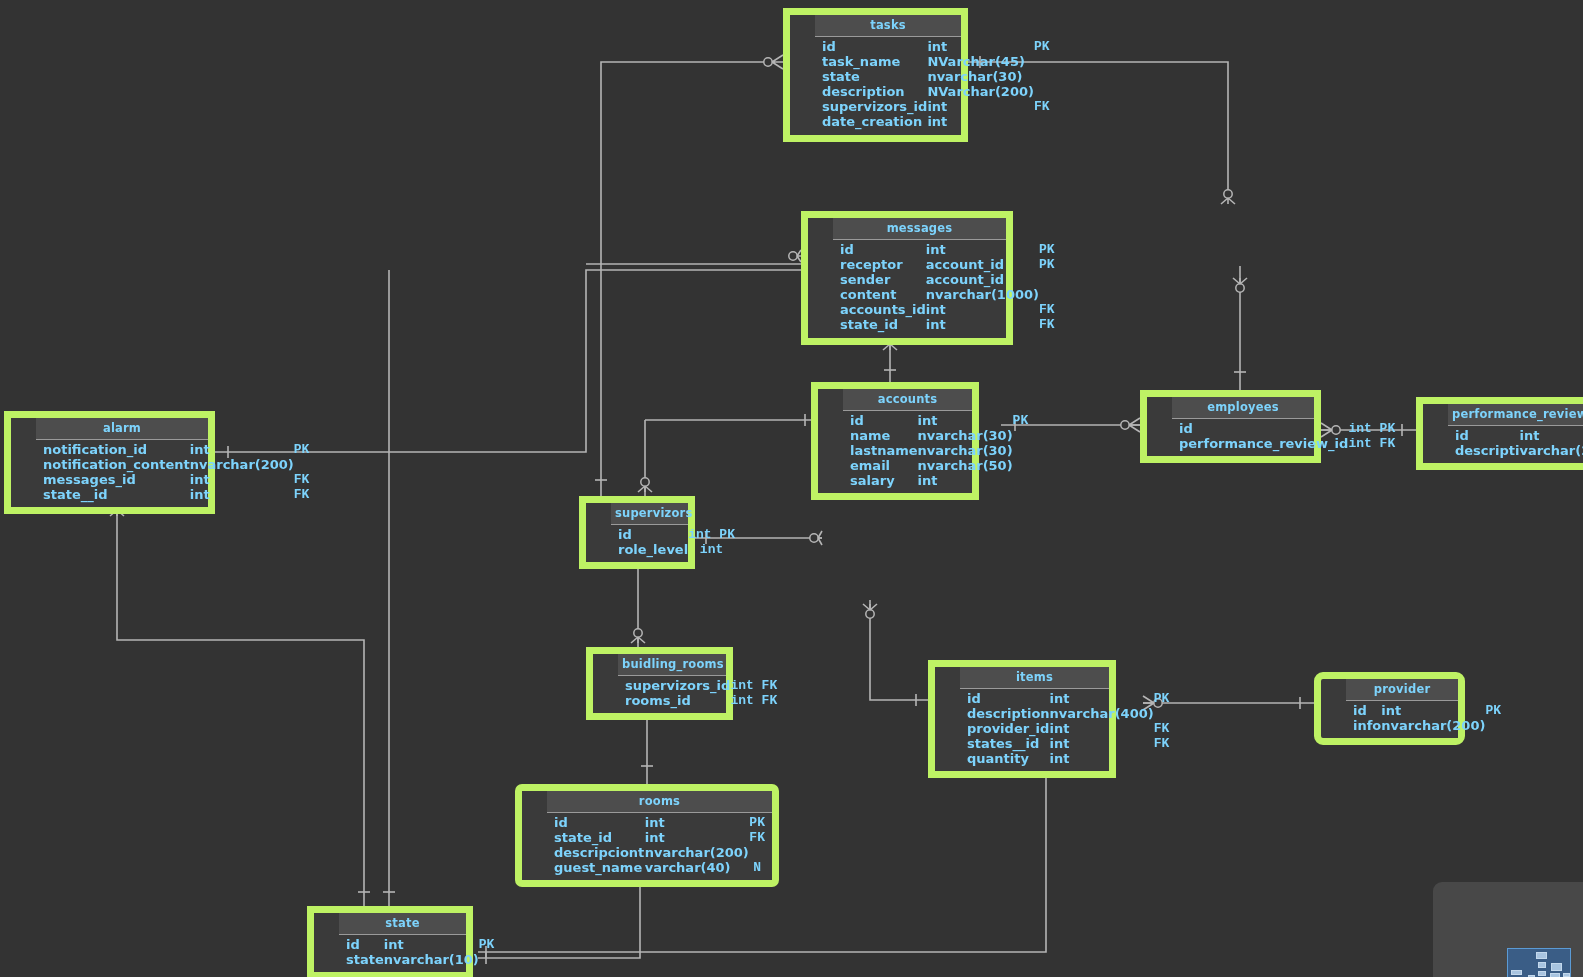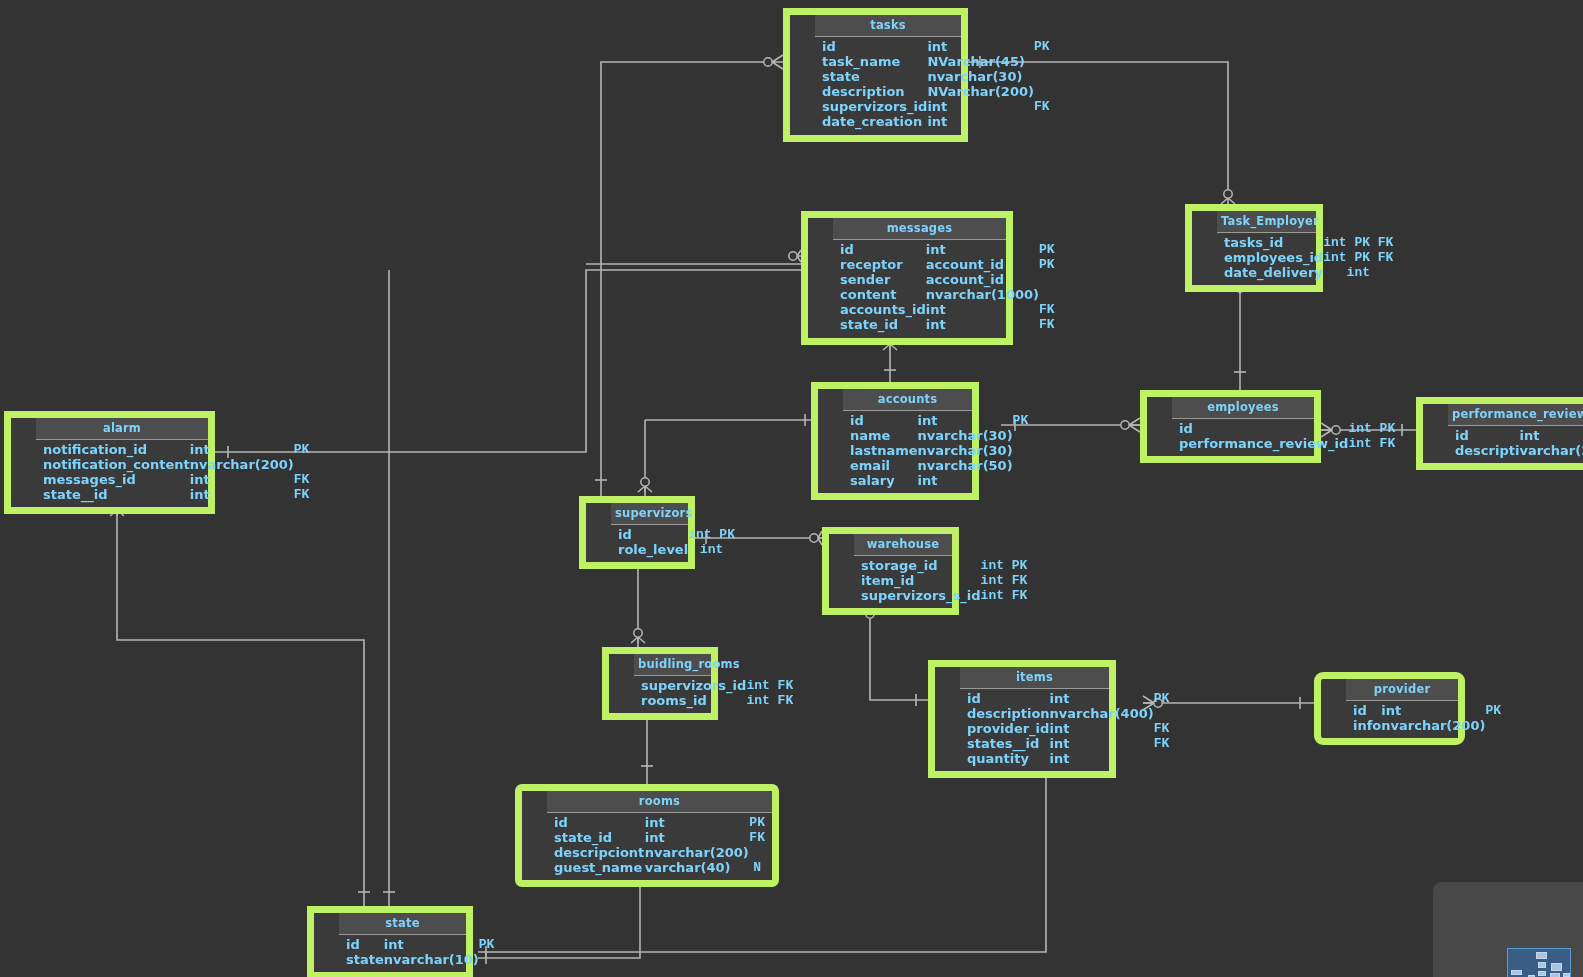--- a/index.html
+++ b/index.html
@@ -309,41 +309,20 @@
         <tr>
               <td class="c-name">salary</td>
               <td class="c-type">int</td>
               <td class="c-key"></td>
             </tr>
       </tbody>
         </table>
     </div>
   </div>
 
-  <div class="entity" style="left:1185px;top:204px;width:138px;">
-    <div class="ehead">Task_Employer</div>
-    <div class="ebody">
-      <table>
-          <tbody>
-        <tr>
-              <td class="c-name">tasks_id</td>
-              <td class="c-key">int PK FK</td>
-            </tr>
-        <tr>
-              <td class="c-name">employees_id</td>
-              <td class="c-key">int PK FK</td>
-            </tr>
-        <tr>
-              <td class="c-name">date_delivery</td>
-              <td class="c-key">int</td>
-            </tr>
-      </tbody>
-        </table>
-    </div>
-  </div>
 
   <div class="entity" style="left:1140px;top:390px;width:181px;">
     <div class="ehead">employees</div>
     <div class="ebody">
       <table>
           <tbody>
         <tr>
               <td class="c-name">id</td>
               <td class="c-key">int PK</td>
             </tr>
@@ -417,43 +396,22 @@
             </tr>
         <tr>
               <td class="c-name">role_level</td>
               <td class="c-key">int</td>
             </tr>
       </tbody>
         </table>
     </div>
   </div>
 
-  <div class="entity" style="left:822px;top:527px;width:137px;">
-    <div class="ehead">warehouse</div>
-    <div class="ebody">
-      <table>
-          <tbody>
-        <tr>
-              <td class="c-name">storage_id</td>
-              <td class="c-key">int PK</td>
-            </tr>
-        <tr>
-              <td class="c-name">item_id</td>
-              <td class="c-key">int FK</td>
-            </tr>
-        <tr>
-              <td class="c-name">supervizors_s_id</td>
-              <td class="c-key">int FK</td>
-            </tr>
-      </tbody>
-        </table>
-    </div>
-  </div>
-
-  <div class="entity" style="left:602px;top:647px;width:116px;">
+
+  <div class="entity" style="left:586px;top:647px;width:147px;">
     <div class="ehead">buidling_rooms</div>
     <div class="ebody">
       <table>
           <tbody>
         <tr>
               <td class="c-name">supervizors_id</td>
               <td class="c-key">int FK</td>
             </tr>
         <tr>
               <td class="c-name">rooms_id</td>

